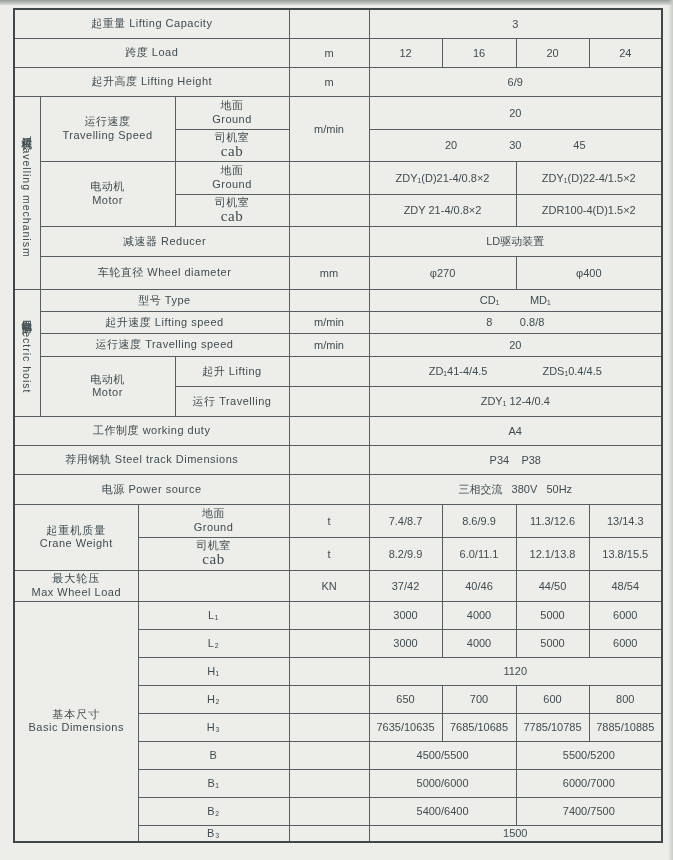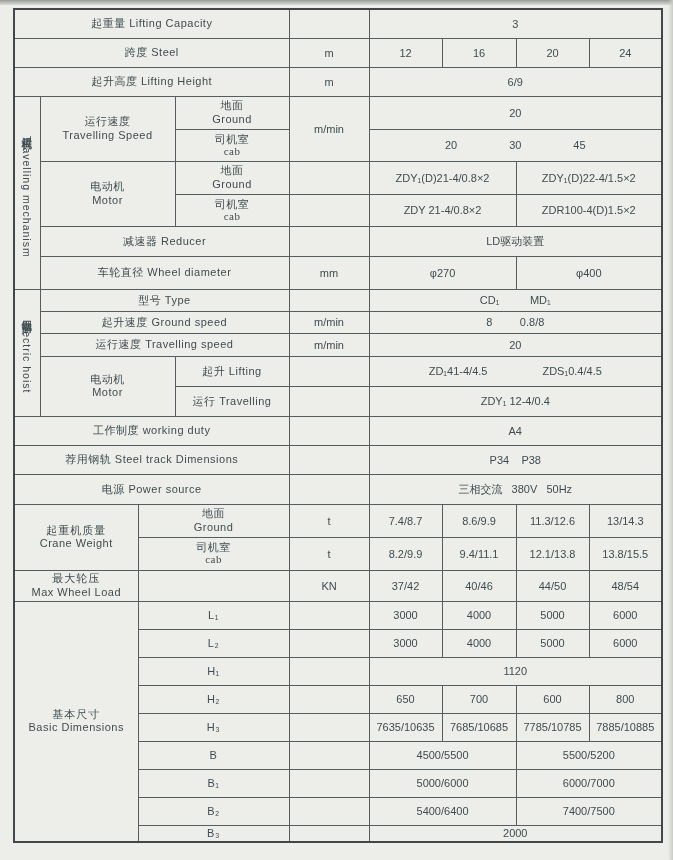--- a/index.html
+++ b/index.html
@@ -24,21 +24,21 @@
   }
   td{
     border:1px solid #555d60;
     font-size:11px;text-align:center;vertical-align:middle;
     padding:0;overflow:hidden;color:#3f4c51;
   }
   .val,.unit{white-space:pre;}
   .lbl{letter-spacing:0.5px;}
   .cn{display:block;line-height:1.2;}
   .en{display:block;line-height:1.2;}
-  .cab{display:block;font-family:"Liberation Serif","DejaVu Serif",serif;font-size:11px;line-height:1.05;}
+  .cab{display:block;font-family:"Liberation Serif","DejaVu Serif",serif;font-size:15px;line-height:1.05;}
   .vert{
     writing-mode:vertical-lr;text-orientation:mixed;
     font-size:10.5px;letter-spacing:1px;text-align:center;
   }
   .grp .cn{letter-spacing:1px;}
 </style>
 </head>
 <body>
 
 <div class="page">
@@ -59,21 +59,21 @@
     </colgroup>
 
     <tbody>
         <tr style="height:29px">
       <td colspan="4" class="lbl">起重量 Lifting  Capacity</td>
       <td class="unit"></td>
       <td colspan="4" class="val">3</td>
     </tr>
 
     <tr style="height:29px">
-      <td colspan="4" class="lbl">跨度 Steel</td>
+      <td colspan="4" class="lbl">跨度 Load</td>
       <td class="unit">m</td>
       <td class="val">12</td>
       <td class="val">16</td>
       <td class="val">20</td>
       <td class="val">24</td>
     </tr>
 
     <tr style="height:29px">
       <td colspan="4" class="lbl">起升高度  Lifting  Height</td>
       <td class="unit">m</td>
@@ -140,21 +140,21 @@
     </tr>
 
     <tr style="height:22px">
       <td rowspan="5" class="vert">电动葫芦  Electric hoist</td>
       <td colspan="3" class="lbl">型号  Type</td>
       <td class="unit"></td>
       <td colspan="4" class="val">CD₁          MD₁</td>
     </tr>
 
     <tr style="height:22px">
-      <td colspan="3" class="lbl">起升速度  Ground speed</td>
+      <td colspan="3" class="lbl">起升速度  Lifting speed</td>
       <td class="unit">m/min</td>
       <td colspan="4" class="val">8         0.8/8</td>
     </tr>
 
     <tr style="height:23px">
       <td colspan="3" class="lbl">运行速度  Travelling  speed</td>
       <td class="unit">m/min</td>
       <td colspan="4" class="val">20</td>
     </tr>
 
@@ -208,21 +208,21 @@
       <td class="val">13/14.3</td>
     </tr>
 
     <tr style="height:33px">
       <td colspan="2" class="lbl">
             <span class="cn">司机室</span>
             <span class="cab">cab</span>
           </td>
       <td class="unit">t</td>
       <td class="val">8.2/9.9</td>
-      <td class="val">9.4/11.1</td>
+      <td class="val">6.0/11.1</td>
       <td class="val">12.1/13.8</td>
       <td class="val">13.8/15.5</td>
     </tr>
 
     <tr style="height:31px">
       <td colspan="2" class="lbl grp">
             <span class="cn">最大轮压</span>
             <span class="en">Max  Wheel Load</span>
           </td>
       <td colspan="2"></td>
@@ -296,17 +296,17 @@
     <tr style="height:28px">
       <td colspan="2" class="lbl">B₂</td>
       <td class="unit"></td>
       <td colspan="2" class="val">5400/6400</td>
       <td colspan="2" class="val">7400/7500</td>
     </tr>
 
     <tr style="height:17px">
       <td colspan="2" class="lbl">B₃</td>
       <td class="unit"></td>
-      <td colspan="4" class="val">2000</td>
+      <td colspan="4" class="val">1500</td>
     </tr>
   </tbody>
     </table>
 </div>
 
 </body></html>

